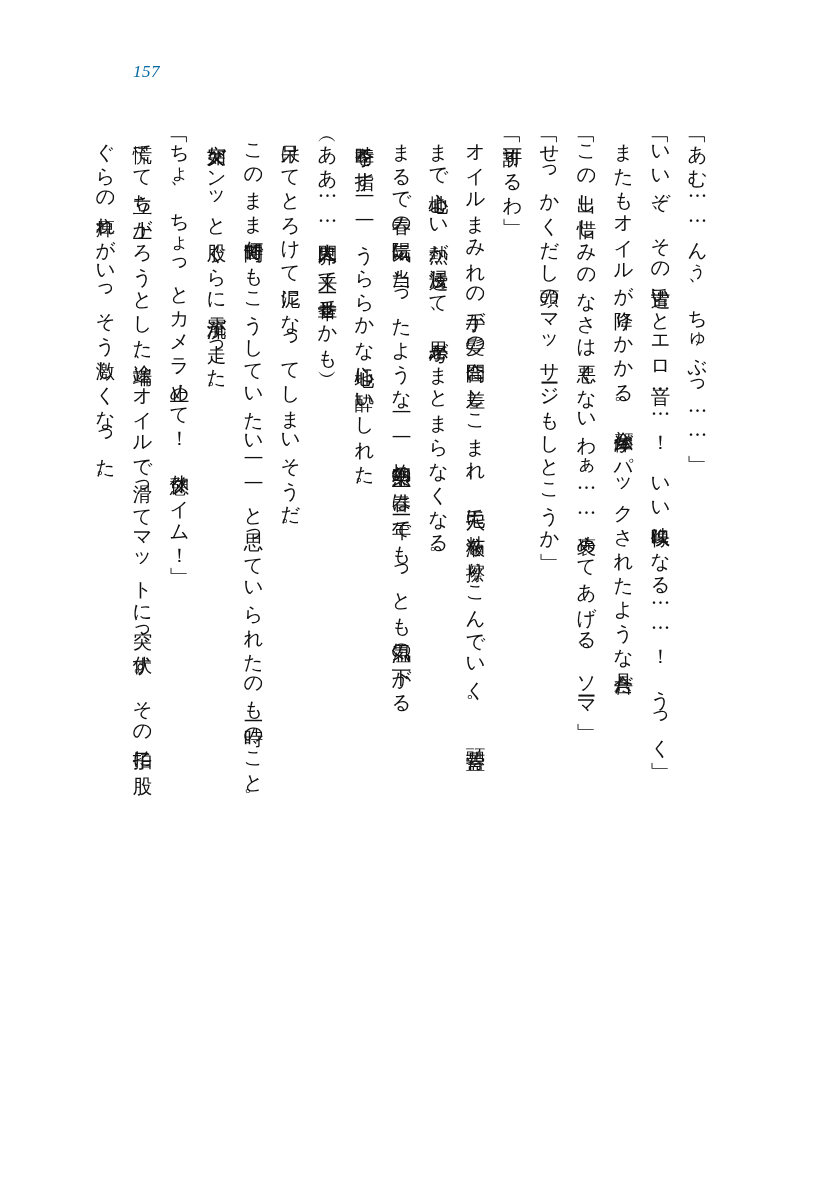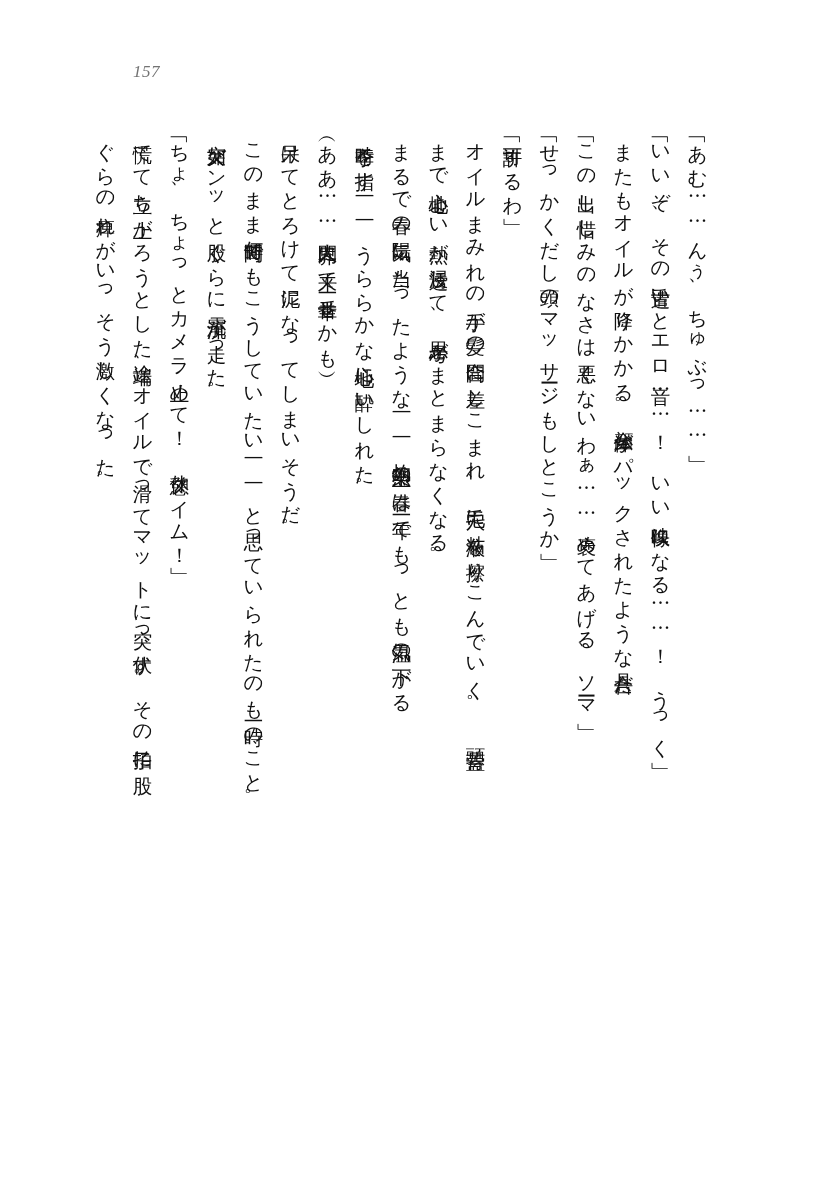--- a/index.html
+++ b/index.html
@@ -20,21 +20,21 @@
     box-sizing: border-box;
   }
   .page-number {
     position: absolute;
     top: 62px;
     left: 133px;
     font-family: "Liberation Serif", "DejaVu Serif", serif;
     font-style: italic;
     font-size: 17px;
     letter-spacing: 0.5px;
-    color: #737373;
+    color: #0369a1;
   }
   .text-block {
     position: absolute;
     top: 130px;
     left: 96px;
     width: 620px;
     height: 960px;
     writing-mode: vertical-rl;
     -webkit-writing-mode: vertical-rl;
     text-orientation: upright;

